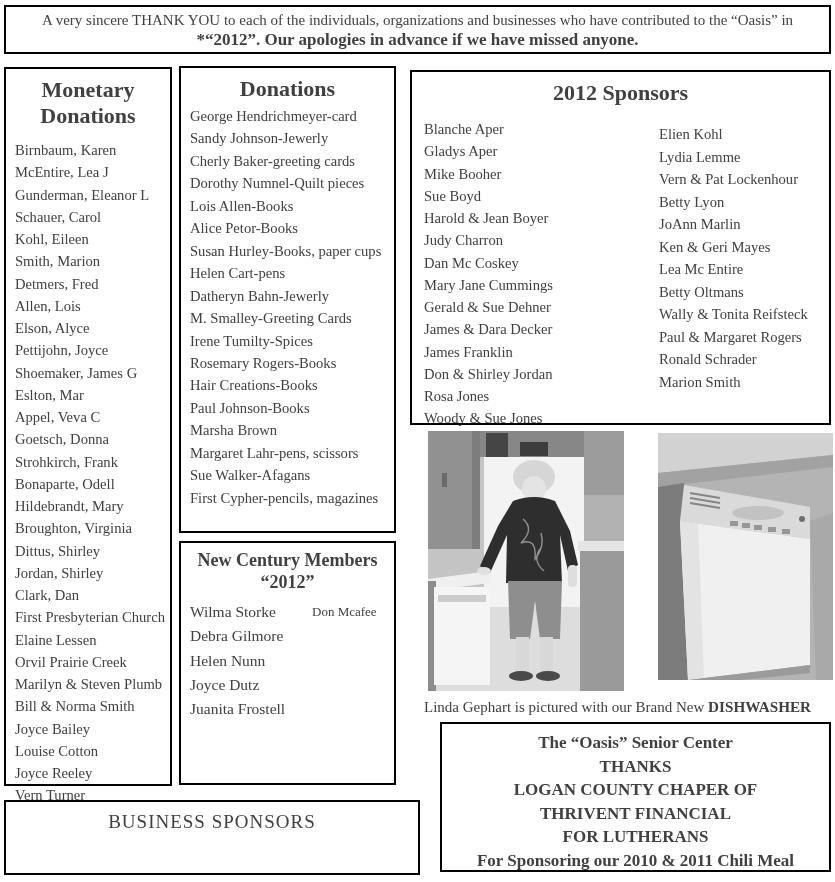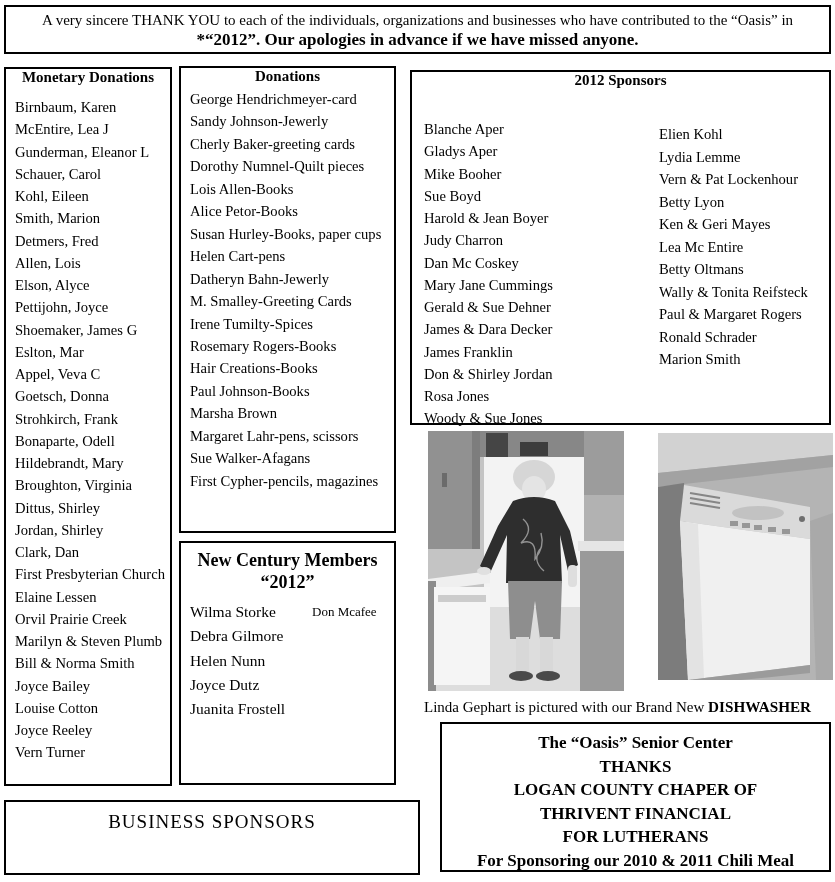--- a/index.html
+++ b/index.html
@@ -1,19 +1,19 @@
 <!DOCTYPE html>
 <html><head>
 <meta charset="utf-8">
 <style>
   html,body{margin:0;padding:0;background:#fff;}
   #page{position:relative;width:835px;height:882px;background:#fff;
-        font-family:"Liberation Serif",serif;color:#000000;overflow:hidden;}
+        font-family:"Liberation Serif",serif;color:#404040;overflow:hidden;}
   .box{position:absolute;border:2px solid #000;background:#fff;box-sizing:border-box;}
-  .box-title{font-weight:bold;text-align:center;font-size:15px;padding-top:0;}
+  .box-title{font-weight:bold;text-align:center;font-size:22px;padding-top:8px;}
   .name-list{padding:0;margin:10px 0 0 0;list-style:none;}
   .name-list .li{font-size:14.6px;line-height:22.25px;white-space:nowrap;}
   
   #banner{left:4px;top:5px;width:827px;height:49px;text-align:center;}
   #banner .l1{font-size:15px;padding-top:5px;}
   #banner .l2{font-size:17px;font-weight:600;padding-top:1px;}
   
   #monetary{left:4px;top:67px;width:168px;height:719px;}
   #monetary .name-list{padding-left:9px;}
   
@@ -156,20 +156,21 @@
         <div class="li">Don &amp; Shirley Jordan</div>
         <div class="li">Rosa Jones</div>
         <div class="li">Woody &amp; Sue Jones</div>
       </div>
     <div class="name-list col colR">
 
     <div class="li">Elien Kohl</div>
         <div class="li">Lydia Lemme</div>
         <div class="li">Vern &amp; Pat Lockenhour</div>
         <div class="li">Betty Lyon</div>
+        <div class="li">JoAnn Marlin</div>
         <div class="li">Ken &amp; Geri Mayes</div>
         <div class="li">Lea Mc Entire</div>
         <div class="li">Betty Oltmans</div>
         <div class="li">Wally &amp; Tonita Reifsteck</div>
         <div class="li">Paul &amp; Margaret Rogers</div>
         <div class="li">Ronald Schrader</div>
         <div class="li">Marion Smith</div>
       </div>
   </div>
 

